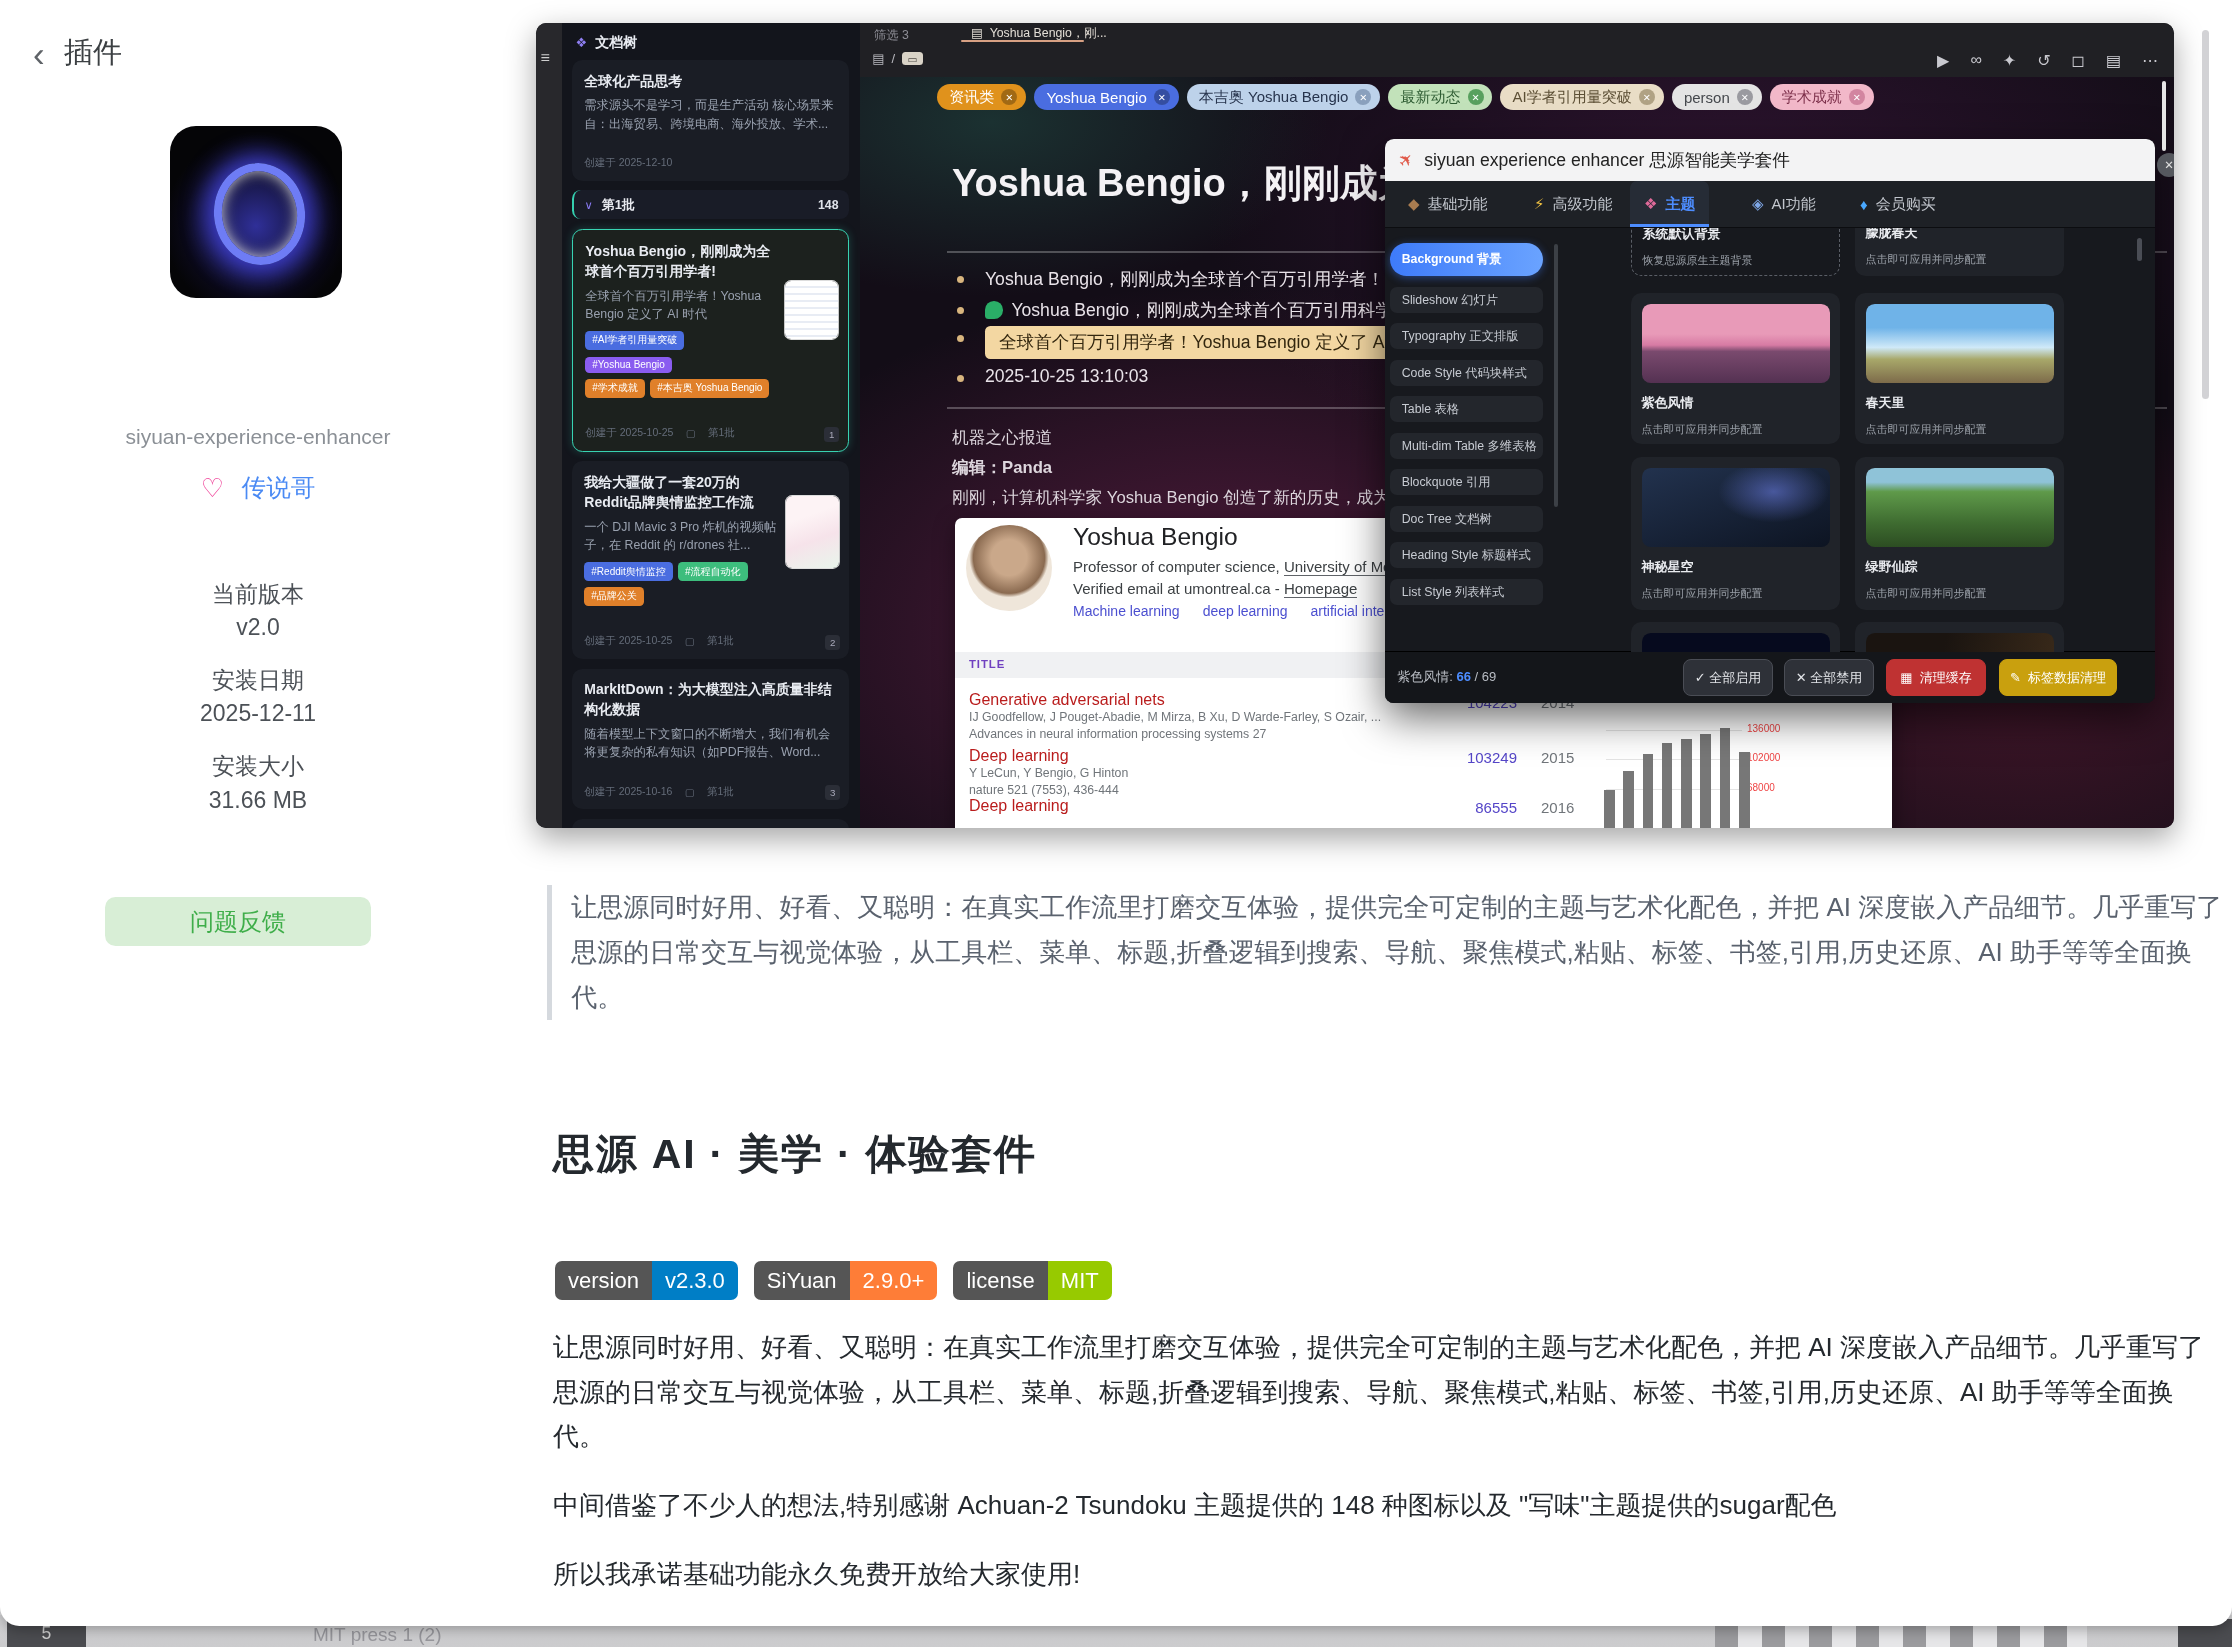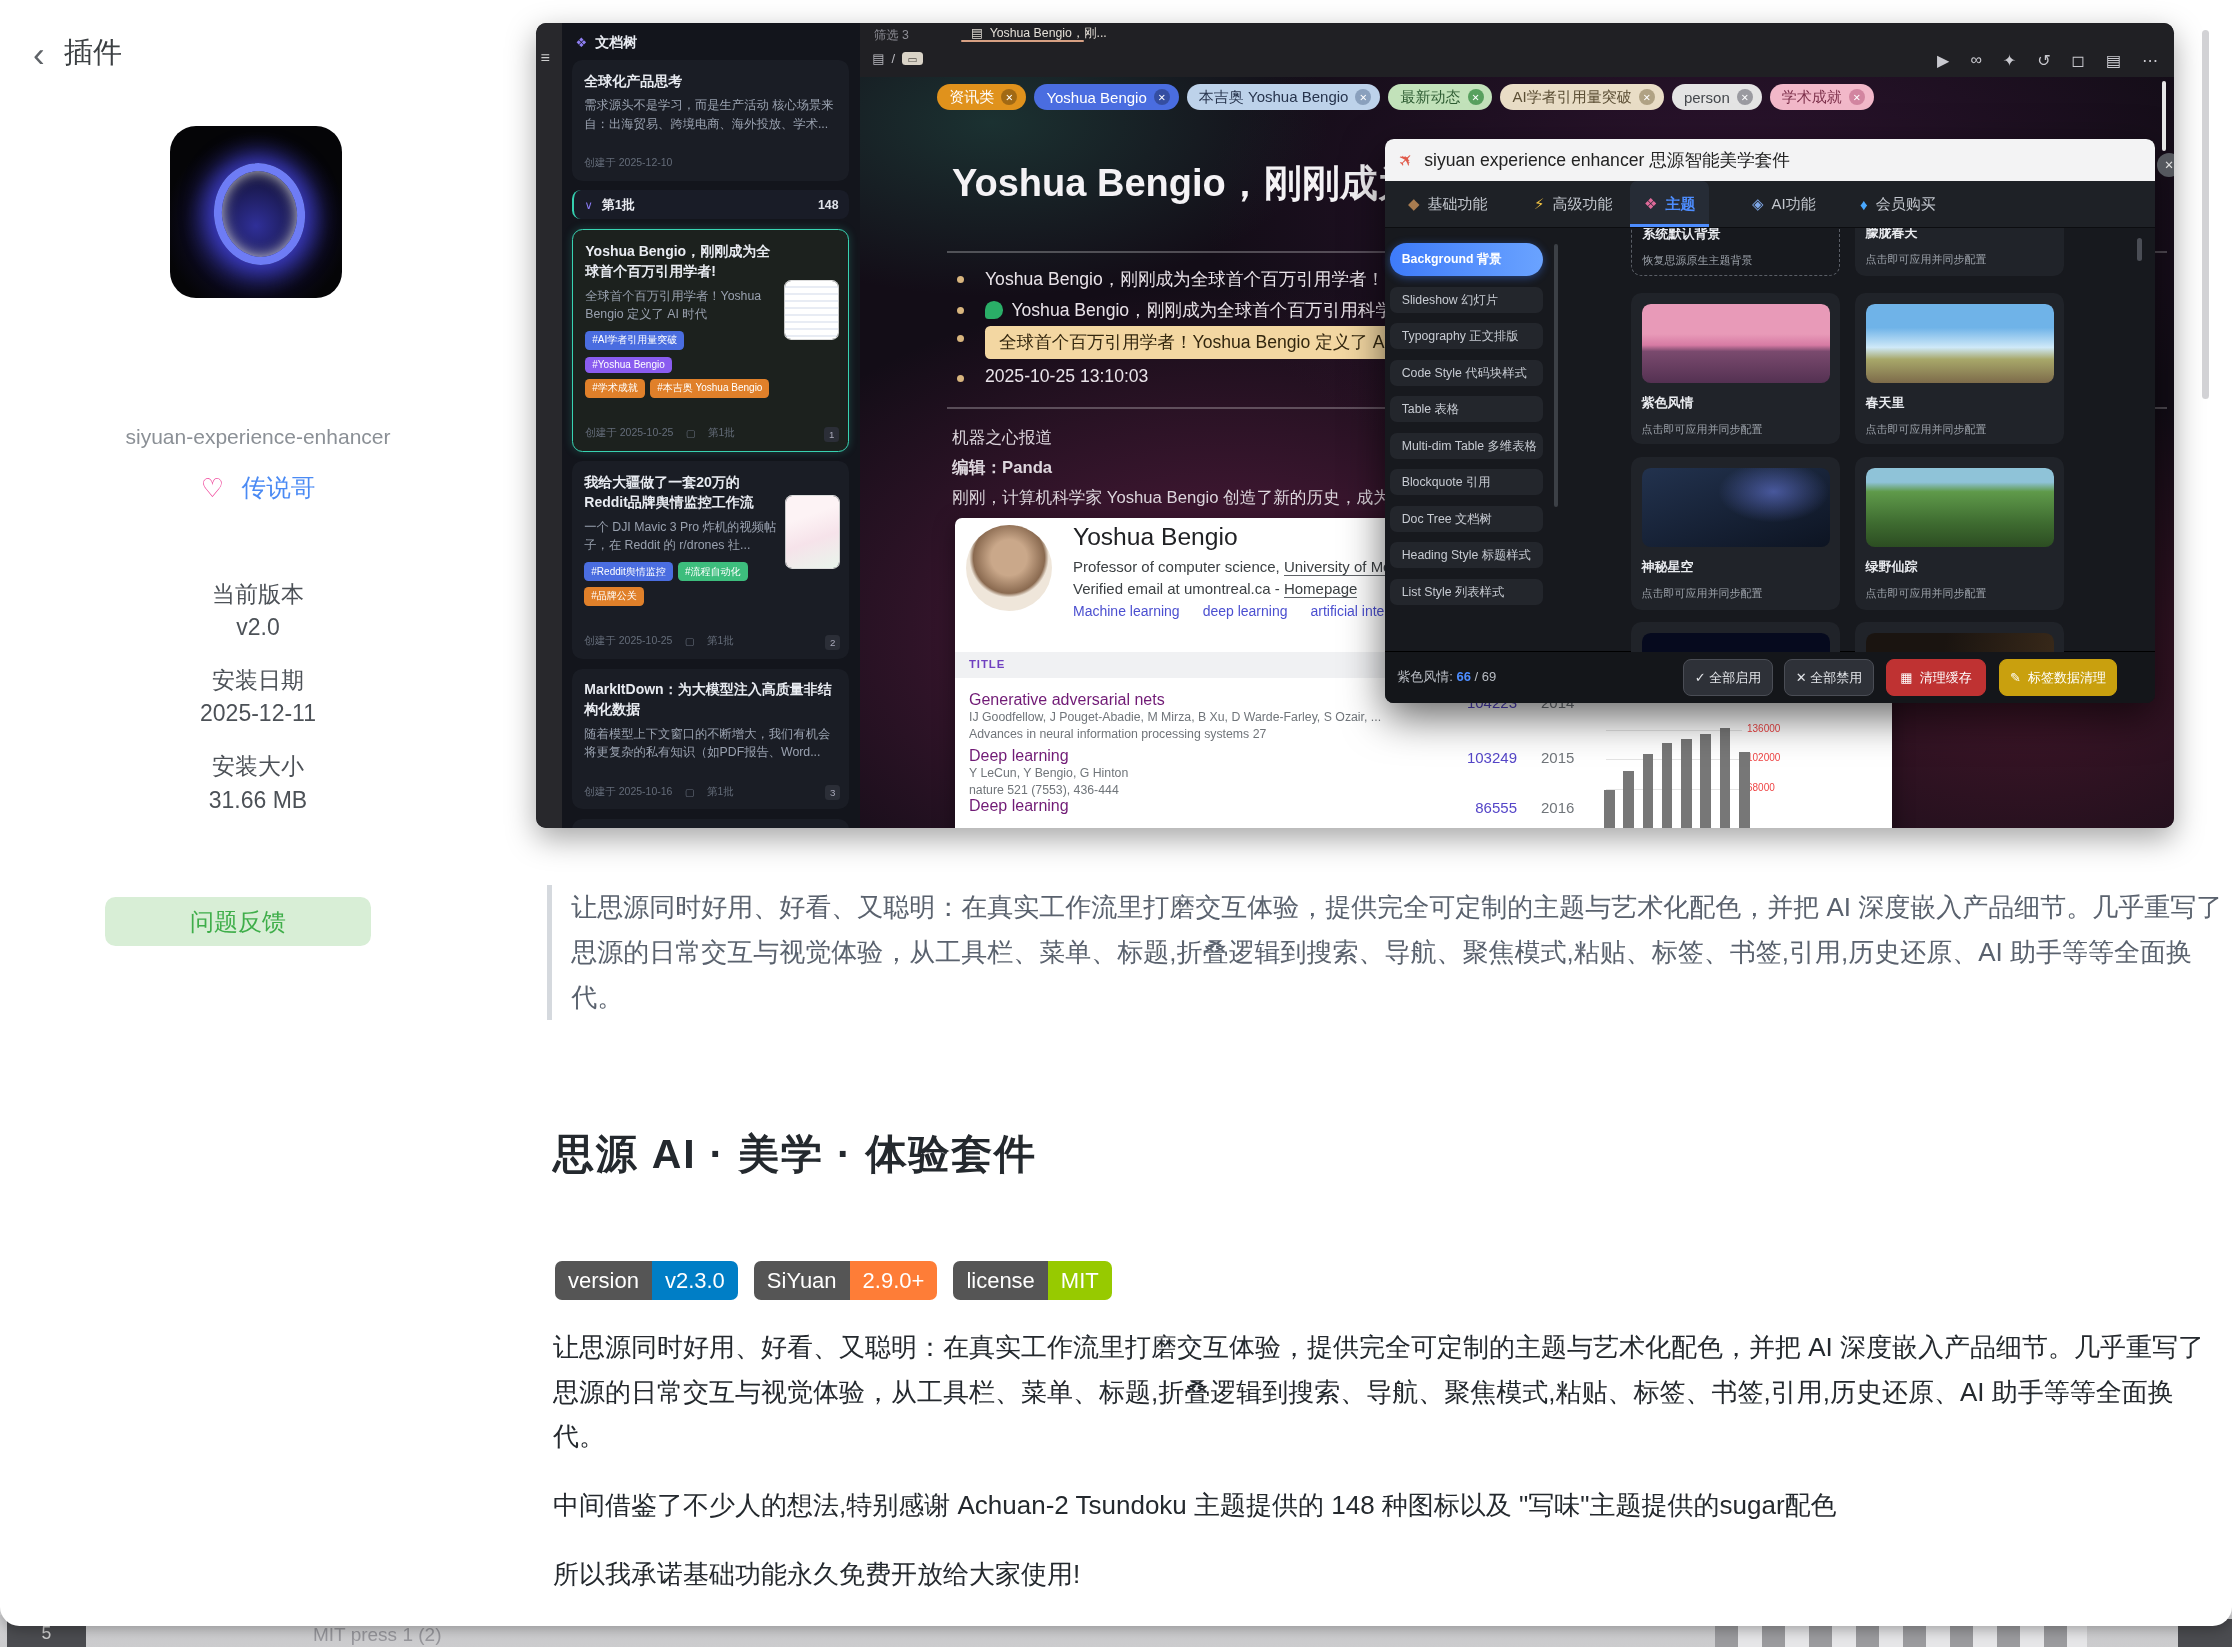--- a/index.html
+++ b/index.html
@@ -98,21 +98,21 @@
   .avatar{position:absolute;left:10.5px;top:7px;width:86px;height:86px;border-radius:50%;
           background:radial-gradient(circle at 50% 38%, #caa88a 26%, #8a6a50 52%, #efe6da 58%);}
   .sname{position:absolute;left:118px;top:5.3px;font-size:24.6px;color:#202124;}
   .sline1{position:absolute;left:118px;top:40px;font-size:15px;}
   .sline2{position:absolute;left:118px;top:62px;font-size:15px;}
   .u{border-bottom:0.9px solid #5f6368;}
   .sints{position:absolute;left:118px;top:85px;font-size:14px;color:#4b4fd0;display:flex;gap:23px;}
   .sband{position:absolute;left:0;right:0;top:134px;height:26px;background:#f0f1f3;}
   .sband span{position:absolute;left:14px;top:6.1px;font-size:11.4px;font-weight:bold;letter-spacing:0.9px;color:#7040c0;}
   .paper{position:absolute;left:14px;width:456px;}
-  .paper .pt{color:#701a75;font-size:16px;}
+  .paper .pt{color:#b91c1c;font-size:16px;}
   .paper .pa,.paper .pv{color:#70757a;font-size:12.3px;line-height:1.35;}
   .cited{position:absolute;left:492px;width:70px;text-align:right;color:#5546c8;font-size:15px;}
   .year{position:absolute;left:586px;color:#70757a;font-size:15px;}
   .gline{position:absolute;left:651px;width:136px;height:0.9px;background:#e4e4e4;}
   .glabel{position:absolute;left:792px;color:#ef4444;font-size:10px;}
   .cbars{position:absolute;left:649px;top:0;width:154px;height:331px;display:flex;align-items:flex-end;gap:8.8px;}
   .cbar{width:10.5px;background:#777;}
   
   .dlg{position:absolute;left:849px;top:116px;width:770px;height:564px;background:#17191e;border-radius:8.8px;
        box-shadow:0 14px 42px rgba(0,0,0,.6);z-index:10;}

